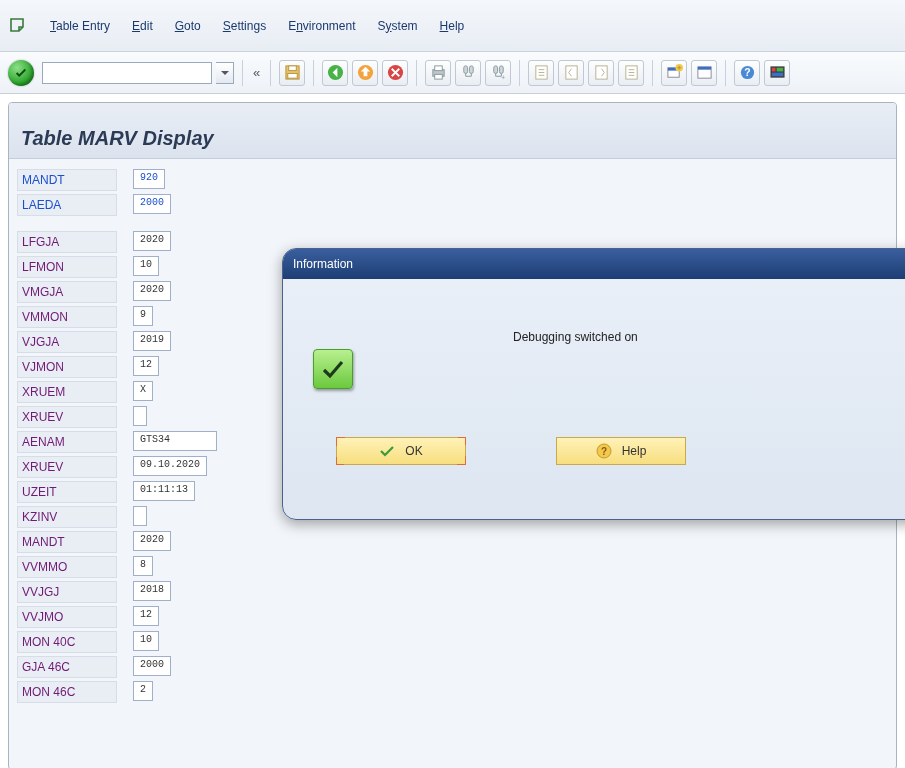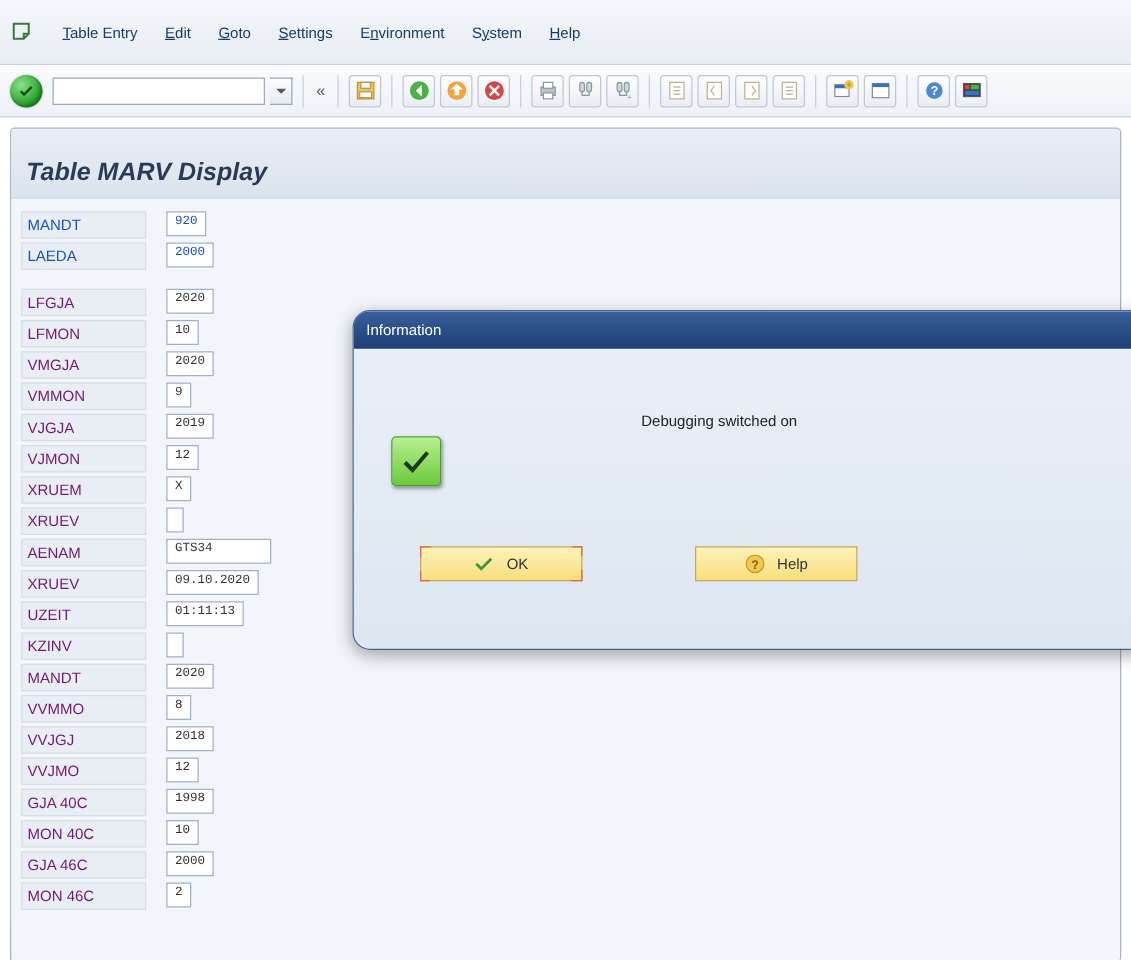--- a/index.html
+++ b/index.html
@@ -419,24 +419,20 @@
         <div class="form-label">VVMMO</div>
         <div class="form-value" style="min-width: 2ch;">8</div>
       </div>
       <div class="form-row">
         <div class="form-label">VVJGJ</div>
         <div class="form-value" style="min-width: 5ch;">2018</div>
       </div>
       <div class="form-row">
         <div class="form-label">VVJMO</div>
         <div class="form-value" style="min-width: 3ch;">12</div>
-      </div>
-      <div class="form-row">
-        <div class="form-label">GJA 40C</div>
-        <div class="form-value" style="min-width: 5ch;">1998</div>
       </div>
       <div class="form-row">
         <div class="form-label">MON 40C</div>
         <div class="form-value" style="min-width: 3ch;">10</div>
       </div>
       <div class="form-row">
         <div class="form-label">GJA 46C</div>
         <div class="form-value" style="min-width: 5ch;">2000</div>
       </div>
       <div class="form-row">

